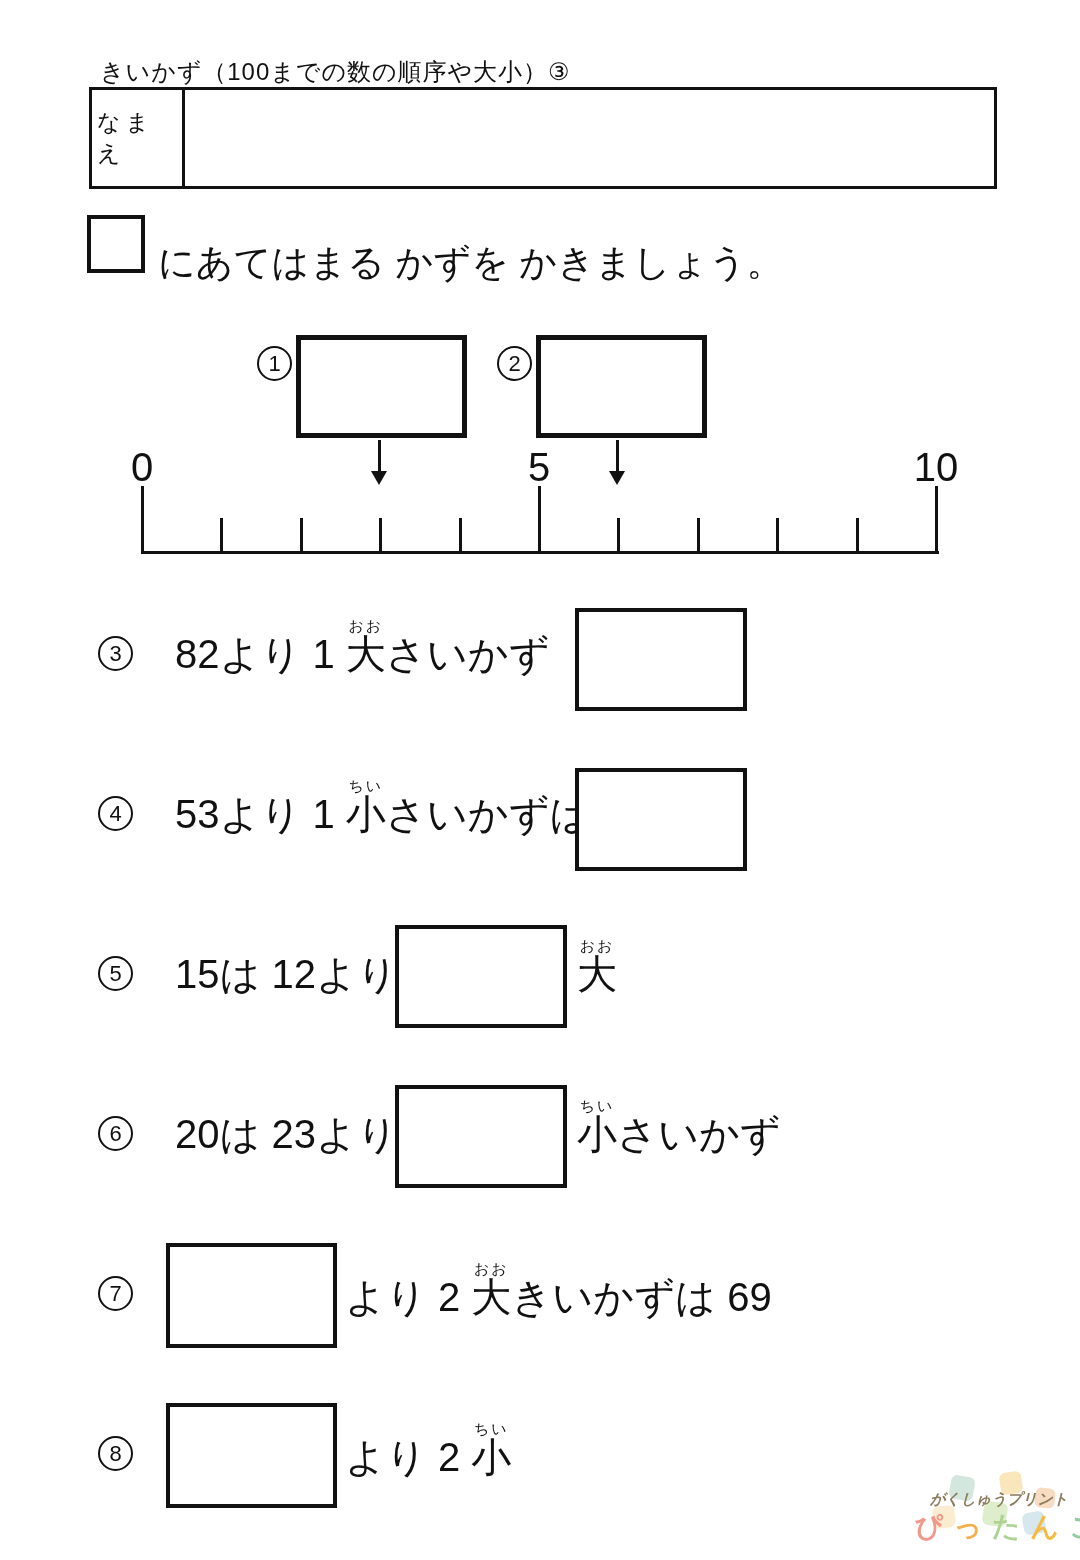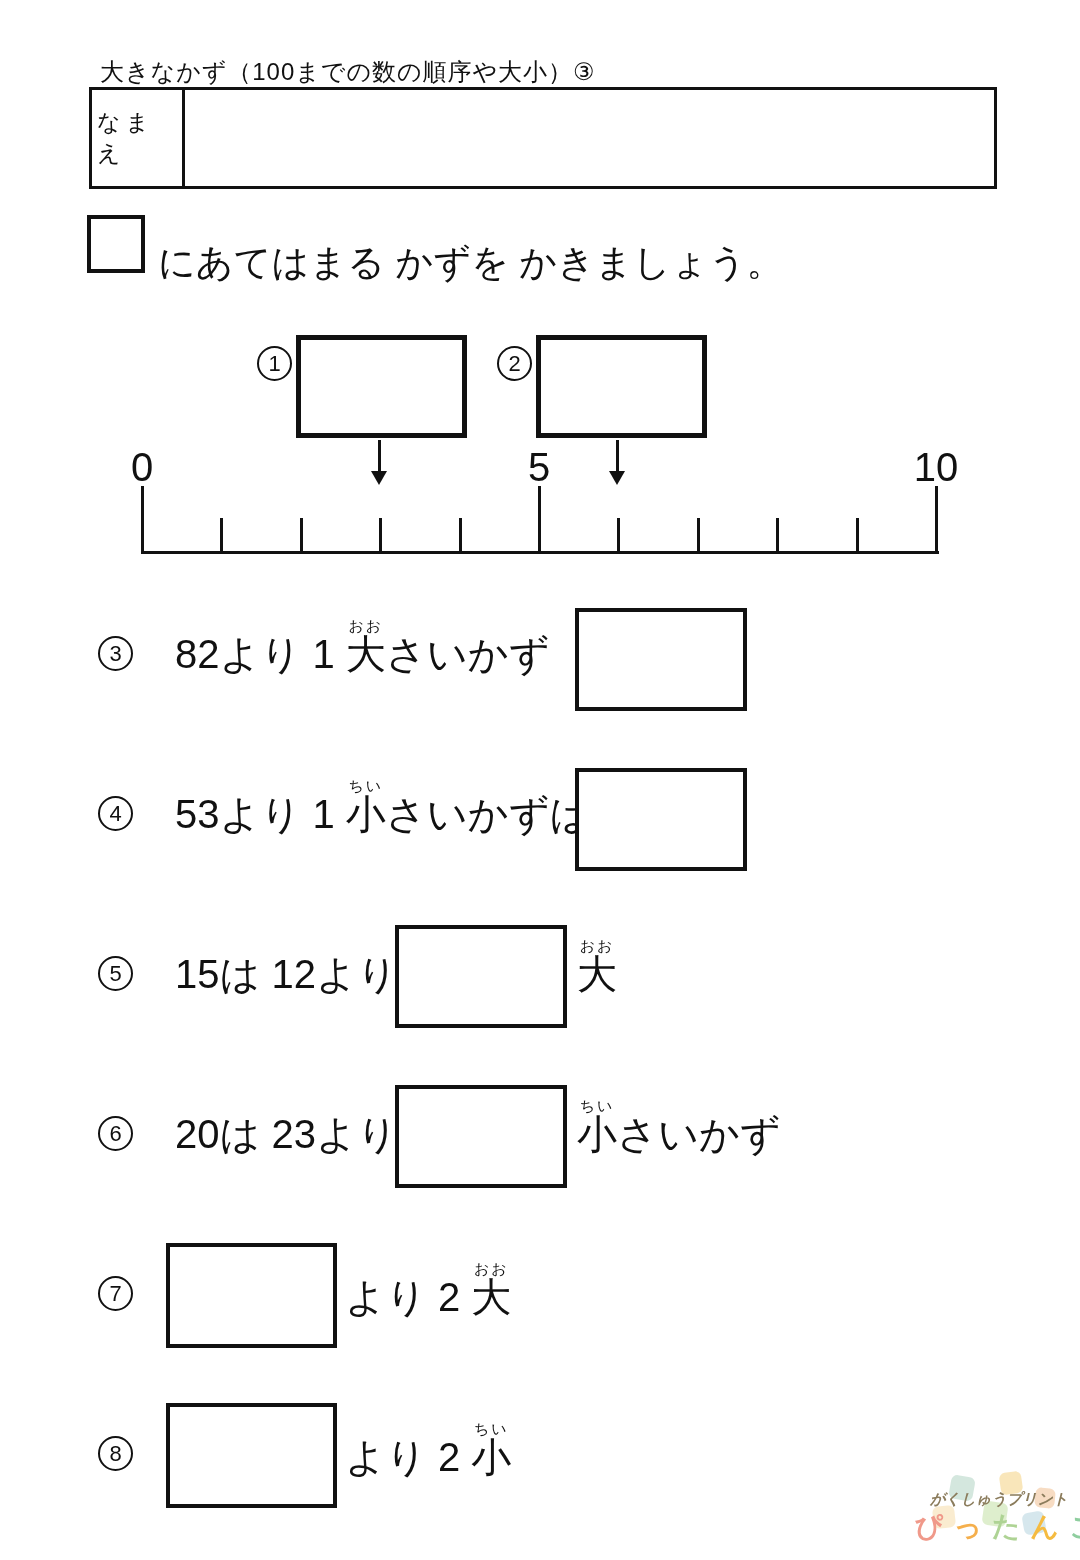--- a/index.html
+++ b/index.html
@@ -66,21 +66,21 @@
   .logo-line2 span { display:inline-block; }
   .logo-line2 span:nth-child(1) { transform:rotate(-6deg); }
   .logo-line2 span:nth-child(3) { transform:rotate(4deg); }
   .logo-line2 span:nth-child(5) { transform:rotate(-3deg); }
 </style>
 </head>
 <body>
 
 <div class="page">
 
-  <div class="abs title">大きなかず（100までの数の順序や大小）③</div>
+  <div class="abs title">きいかず（100までの数の順序や大小）③</div>
   <div class="abs name-table">
     <div class="name-cell">なまえ</div>
     <div class="name-write"></div>
   </div>
 
   <div class="abs inst-box"></div>
   <div class="abs inst-text">にあてはまる かずを かきましょう。</div>
 
   <div class="abs circle-num" style="left:257px; top:346px;">1</div>
   <div class="abs nl-box" style="left:296px; top:335px; width:171px; height:103px;"></div>
@@ -122,21 +122,21 @@
   <div class="abs ansbox" style="left:395px; top:925px; width:172px; height:103px;"></div>
   <div class="abs qtext" style="left:577px; top:953px;"><span class="ruby-wrap"><span>大</span><span class="furigana">おお</span></span></div>
 
   <div class="abs circle-num" style="left:98px; top:1116px;">6</div>
   <div class="abs qtext" style="left:175px; top:1113px;">20は 23より</div>
   <div class="abs ansbox" style="left:395px; top:1085px; width:172px; height:103px;"></div>
   <div class="abs qtext" style="left:577px; top:1113px;"><span class="ruby-wrap"><span>小</span><span class="furigana">ちい</span></span><span>さいかず</span></div>
 
   <div class="abs circle-num" style="left:98px; top:1276px;">7</div>
   <div class="abs ansbox" style="left:166px; top:1243px; width:171px; height:105px;"></div>
-  <div class="abs qtext" style="left:345px; top:1276px;"><span>より 2 </span><span class="ruby-wrap"><span>大</span><span class="furigana">おお</span></span></div>
+  <div class="abs qtext" style="left:345px; top:1276px;"><span>より 2 </span><span class="ruby-wrap"><span>大</span><span class="furigana">おお</span></span><span>きいかずは 69</span></div>
 
   <div class="abs circle-num" style="left:98px; top:1436px;">8</div>
   <div class="abs ansbox" style="left:166px; top:1403px; width:171px; height:105px;"></div>
   <div class="abs qtext" style="left:345px; top:1436px;"><span>より 2 </span><span class="ruby-wrap"><span>小</span><span class="furigana">ちい</span></span></div>
 
   <div class="abs logo">
     <div class="logo-piece" style="left:45px; top:8px;  width:24px; height:24px; background:#cde3d8; transform:rotate(10deg);"></div>
     <div class="logo-piece" style="left:95px; top:4px;  width:22px; height:22px; background:#f8e2ae; transform:rotate(-8deg);"></div>
     <div class="logo-piece" style="left:130px; top:20px; width:20px; height:20px; background:#f6d6b8; transform:rotate(6deg);"></div>
     <div class="logo-piece" style="left:28px; top:38px; width:22px; height:22px; background:#f9e9c8; transform:rotate(-6deg);"></div>

